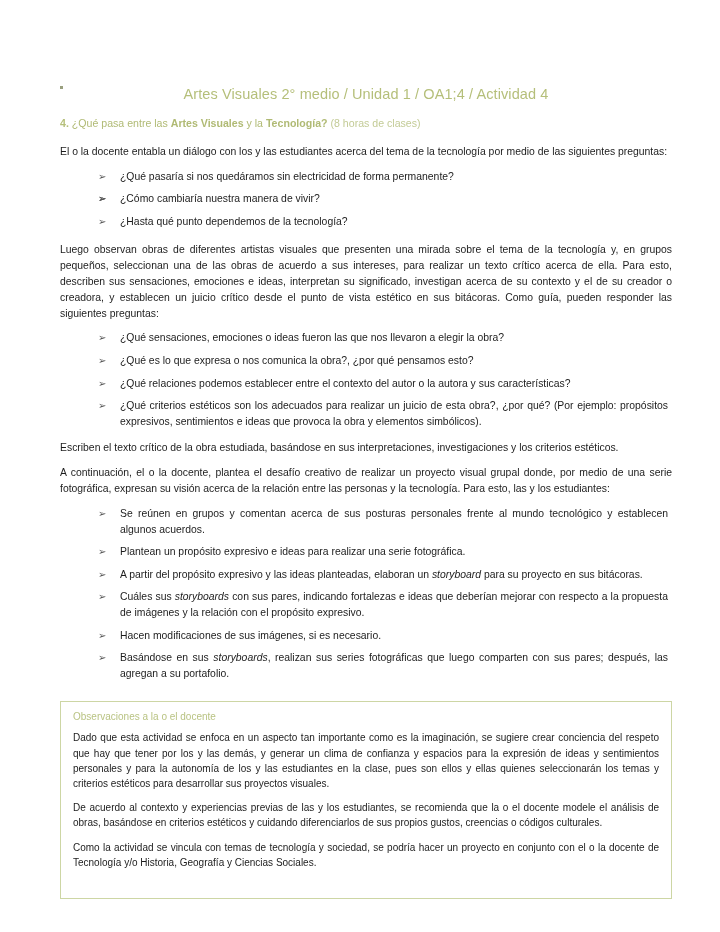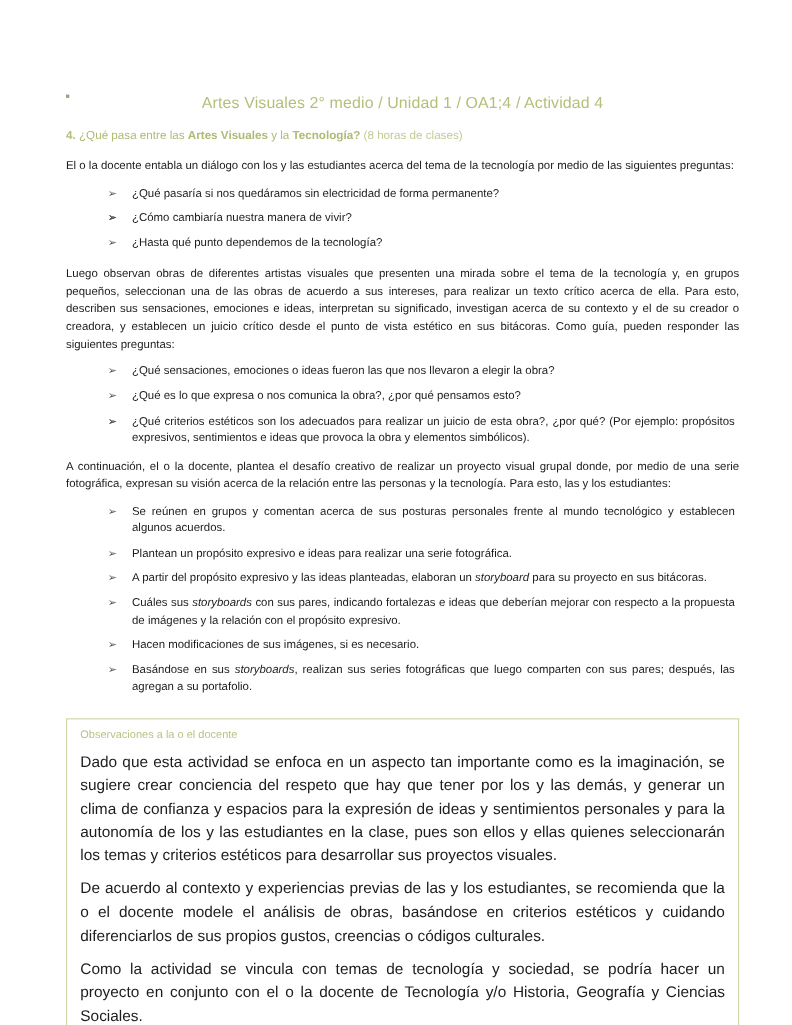--- a/index.html
+++ b/index.html
@@ -107,21 +107,21 @@
     box-sizing: border-box;
     width: 612px;
   }
   .note-title {
     color: #b9c383;
     font-size: 10px;
     margin: 0 0 8px 0;
     font-style: normal;
   }
   .note-box p {
-    font-size: 14px;
+    font-size: 10px;
     line-height: 1.52;
     margin: 0 0 9px 0;
     text-align: justify;
     color: #1c1c1c;
   }
   .note-box p:last-child {
     margin-bottom: 16px;
   }
   i.it { font-style: italic; }
 </style>
@@ -149,24 +149,25 @@
       <li><span class="marker">➢</span></li>
       <li><span class="marker">➢</span><span>¿Cómo cambiaría nuestra manera de vivir?</span></li>
       <li><span class="marker">➢</span><span>¿Hasta qué punto dependemos de la tecnología?</span></li>
     </ul>
 
     <p class="body-text">Luego observan obras de diferentes artistas visuales que presenten una mirada sobre el tema de la tecnología y, en grupos pequeños, seleccionan una de las obras de acuerdo a sus intereses, para realizar un texto crítico acerca de ella. Para esto, describen sus sensaciones, emociones e ideas, interpretan su significado, investigan acerca de su contexto y el de su creador o creadora, y establecen un juicio crítico desde el punto de vista estético en sus bitácoras. Como guía, pueden responder las siguientes preguntas:</p>
 
     <ul class="arrow-list wide">
       <li><span class="marker">➢</span><span>¿Qué sensaciones, emociones o ideas fueron las que nos llevaron a elegir la obra?</span></li>
       <li><span class="marker">➢</span><span>¿Qué es lo que expresa o nos comunica la obra?, ¿por qué pensamos esto?</span></li>
-      <li><span class="marker">➢</span></li>
+      <li><span class="marker">➢</span><span>¿Qué relaciones podemos establecer entre el contexto del autor o la autora y sus características?</span></li>
       <li><span class="marker">➢</span><span>¿Qué criterios estéticos son los adecuados para realizar un juicio de esta obra?, ¿por qué? (Por ejemplo: propósitos expresivos, sentimientos e ideas que provoca la obra y elementos simbólicos).</span></li>
     </ul>
 
+    <p class="body-text tight">Escriben el texto crítico de la obra estudiada, basándose en sus interpretaciones, investigaciones y los criterios estéticos.</p>
 
     <p class="body-text tight">A continuación, el o la docente, plantea el desafío creativo de realizar un proyecto visual grupal donde, por medio de una serie fotográfica, expresan su visión acerca de la relación entre las personas y la tecnología. Para esto, las y los estudiantes:</p>
 
     <ul class="arrow-list wide">
       <li><span class="marker">➢</span><span>Se reúnen en grupos y comentan acerca de sus posturas personales frente al mundo tecnológico y establecen algunos acuerdos.</span><i class="it"></i><span></span></li>
       <li><span class="marker">➢</span><span>Plantean un propósito expresivo e ideas para realizar una serie fotográfica.</span><i class="it"></i><span></span></li>
       <li><span class="marker">➢</span><span>A partir del propósito expresivo y las ideas planteadas, elaboran un </span><i class="it">storyboard</i><span> para su proyecto en sus bitácoras.</span></li>
       <li><span class="marker">➢</span><span>Cuáles sus </span><i class="it">storyboards</i><span> con sus pares, indicando fortalezas e ideas que deberían mejorar con respecto a la propuesta de imágenes y la relación con el propósito expresivo.</span></li>
       <li><span class="marker">➢</span><span>Hacen modificaciones de sus imágenes, si es necesario.</span><i class="it"></i><span></span></li>
       <li><span class="marker">➢</span><span>Basándose en sus </span><i class="it">storyboards</i><span>, realizan sus series fotográficas que luego comparten con sus pares; después, las agregan a su portafolio.</span></li>

